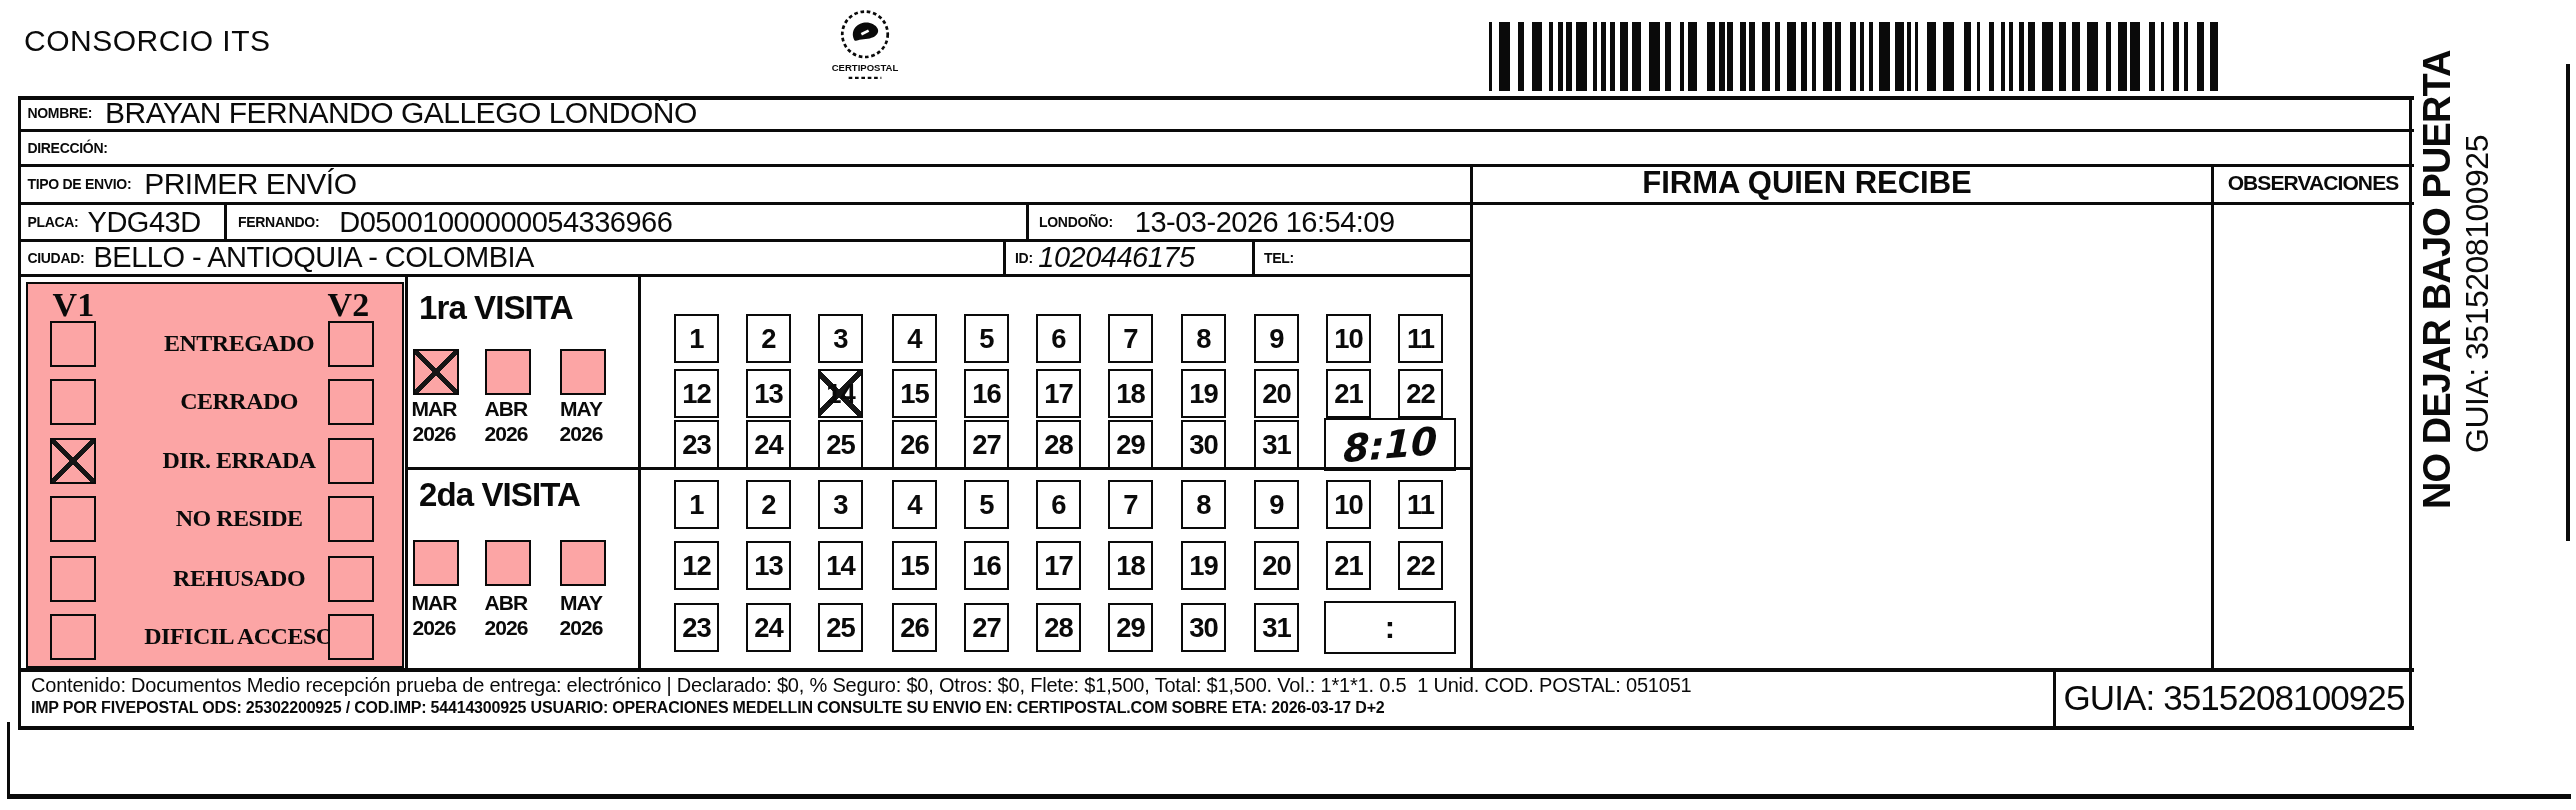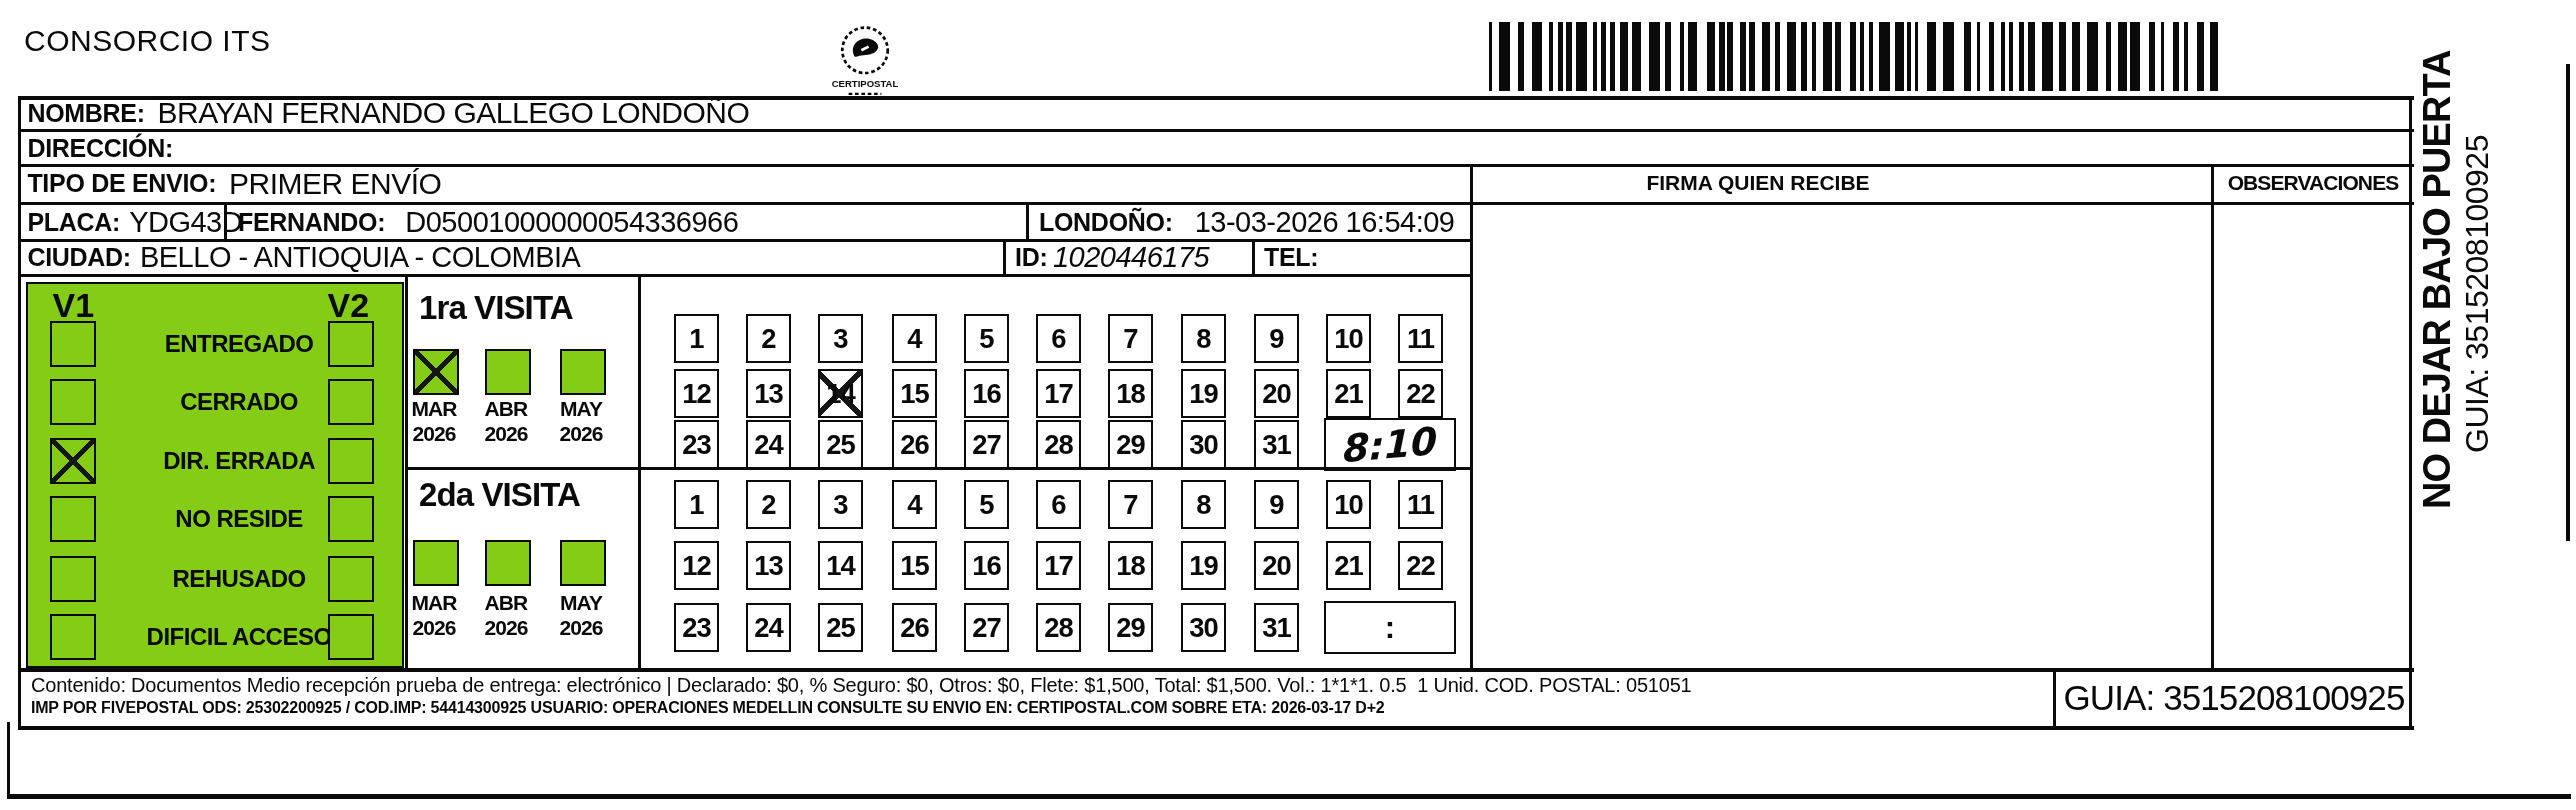--- a/index.html
+++ b/index.html
@@ -1,26 +1,26 @@
 <!DOCTYPE html>
 <html style="font-size:14.6px"><head>
 <meta charset="utf-8">
 <style>
   html,body{margin:0;padding:0;background:#fff;}
   #canvas{position:relative;width:2576px;height:810px;background:#ffffff;
     font-family:"Liberation Sans",sans-serif;color:#0a0a0a;overflow:hidden;}
   .abs{position:absolute;}
   .ln{position:absolute;background:#0a0a0a;}
   .band{position:absolute;display:flex;align-items:center;}
-  .lbl{font-weight:700;font-size:25px;letter-spacing:-0.3px;white-space:pre;}
+  .lbl{font-weight:700;font-size:14px;letter-spacing:-0.3px;white-space:pre;}
   .val{font-size:30px;margin-left:12.8px;white-space:pre;letter-spacing:-0.5px;}
   .val-sm{font-size:29px;margin-left:9.1px;white-space:pre;letter-spacing:-0.5px;}
   .hdr-co{position:absolute;left:24px;top:24px;font-size:30px;letter-spacing:0.5px;}
   .hdr-blk{position:absolute;font-size:23px;font-weight:700;line-height:28px;letter-spacing:-0.2px;white-space:pre;}
-  .box{position:absolute;border:2.7px solid #0a0a0a;background:#84cc16;}
+  .box{position:absolute;border:2.7px solid #0a0a0a;background:#fca5a5;font-family:Liberation Serif, serif;}
   .xmark{background-image:
      linear-gradient(45deg,transparent 46%,#161616 46%,#161616 54%,transparent 54%),
      linear-gradient(135deg,transparent 46%,#161616 46%,#161616 54%,transparent 54%);}
   .daybox{position:absolute;border:2.7px solid #0a0a0a;display:flex;align-items:center;justify-content:center;
      font-weight:700;font-size:27.4px;letter-spacing:-0.9px;}
   .crossed{background-image:
      linear-gradient(45deg,transparent 44%,#161616 44%,#161616 53%,transparent 53%),
      linear-gradient(135deg,transparent 44%,#161616 44%,#161616 53%,transparent 53%);}
   .stat-lbl{position:absolute;left:99px;width:225px;text-align:center;font-weight:700;font-size:24px;letter-spacing:-0.5px;}
   .vtitle{position:absolute;font-weight:700;font-size:33px;letter-spacing:-0.9px;}
@@ -40,21 +40,21 @@
   #barcode{position:absolute;left:1489px;top:22px;width:737px;height:69px;overflow:hidden;}
   #barcode .bar{position:absolute;top:0;height:69px;background:#0a0a0a;}
 </style>
 </head>
 <body>
 
 <div id="canvas">
 
   <div class="hdr-co">CONSORCIO ITS</div>
 
-  <div class="abs" style="left:821px;top:23px;">
+  <div class="abs" style="left:821px;top:7px;">
     <svg width="88" height="80" viewBox="0 0 96 88">
       <circle cx="48" cy="30" r="25" fill="none" stroke="#0a0a0a" stroke-width="3" stroke-dasharray="4 3"></circle>
       <path d="M36 36 C30 22 46 13 57 19 C66 24 64 33 51 35 L42 36 C38 37 37 38 36 36 Z" fill="#0a0a0a"></path>
       <path d="M44 30 l8 -4" stroke="#fff" stroke-width="3"></path>
       <text x="48" y="70" text-anchor="middle" font-family="Liberation Sans, sans-serif" font-size="10.5" font-weight="bold" fill="#0a0a0a">CERTIPOSTAL</text>
       <line x1="30" y1="78" x2="66" y2="78" stroke="#0a0a0a" stroke-width="2.5" stroke-dasharray="4 3"></line>
     </svg>
   </div>
 
 
@@ -150,21 +150,21 @@
   </div>
   <div class="band" style="left:1015px;top:241px;height:33px;">
     <span class="lbl">ID:</span>
     <span class="val-sm" style="margin-left:5.5px;font-style:italic;">1020446175</span>
   </div>
   <div class="band" style="left:1264px;top:241px;height:33px;">
     <span class="lbl">TEL:</span>
     <span class="val-sm"></span>
   </div>
 
-  <div class="colhdr" style="left:1424px;top:166px;width:668px;height:34px;font-size:21px;">FIRMA QUIEN RECIBE</div>
+  <div class="colhdr" style="left:1473px;top:166px;width:668px;height:34px;font-size:31px;">FIRMA QUIEN RECIBE</div>
   <div class="colhdr" style="left:2214px;top:166px;width:198px;height:34px;font-size:21px;letter-spacing:-0.9px;">OBSERVACIONES</div>
   <div class="abs" style="left:1473px;top:204px;width:736px;height:465px;"></div>
   <div class="abs" style="left:2214px;top:204px;width:196px;height:465px;"></div>
 
   <div class="box" style="left:25.6px;top:282px;width:374px;height:382px;border-width:2.7px;">
     <div class="abs" style="left:25px;top:1.8px;font-weight:700;font-size:34px;">V1</div>
     <div class="abs" style="left:300px;top:1.8px;font-weight:700;font-size:34px;">V2</div>
     <div id="status-rows">
         <div class="box" style="left: 22px; top: 37px; width: 42px; height: 42px;"></div>
         <div class="stat-lbl" style="top: 46px;">ENTREGADO</div>

